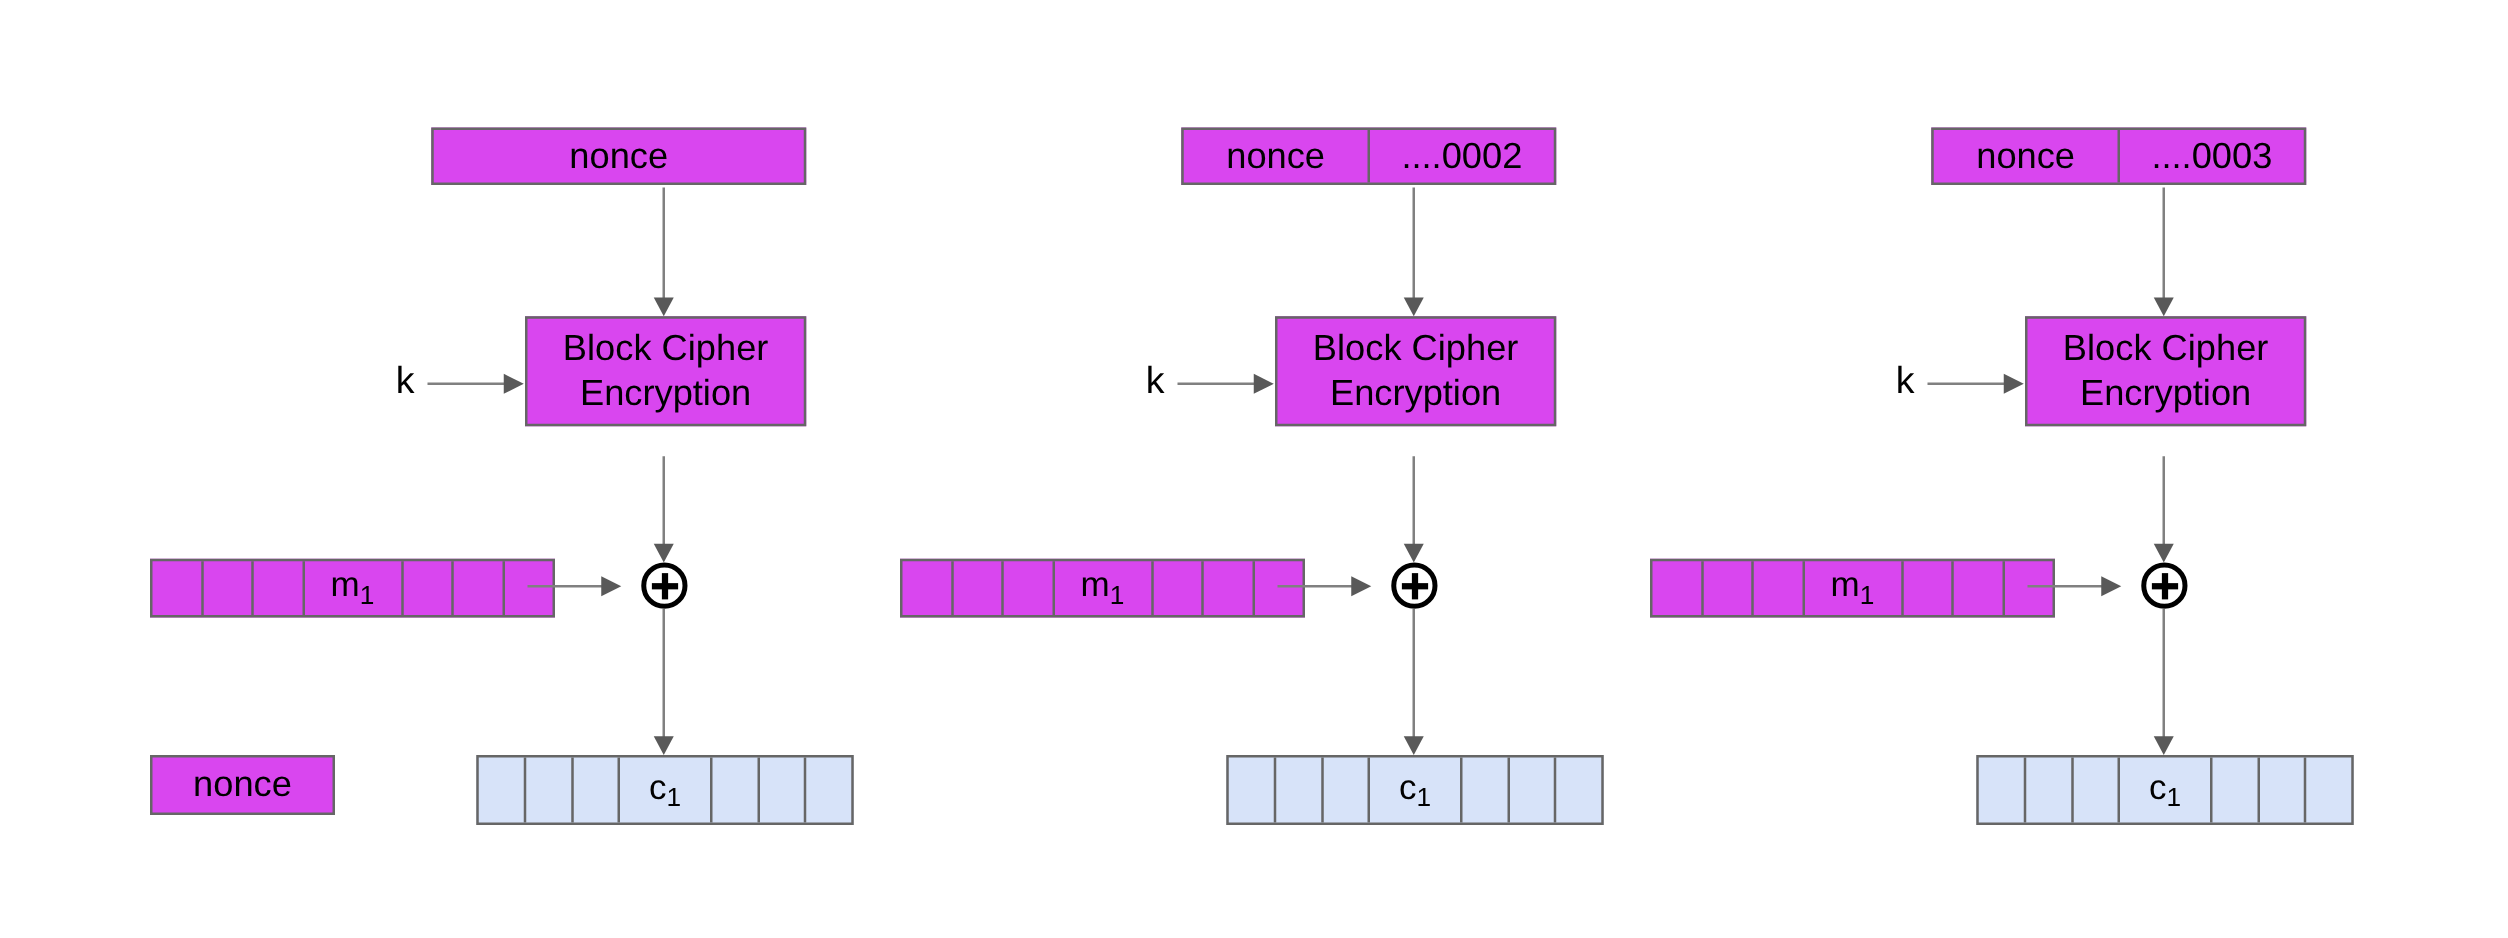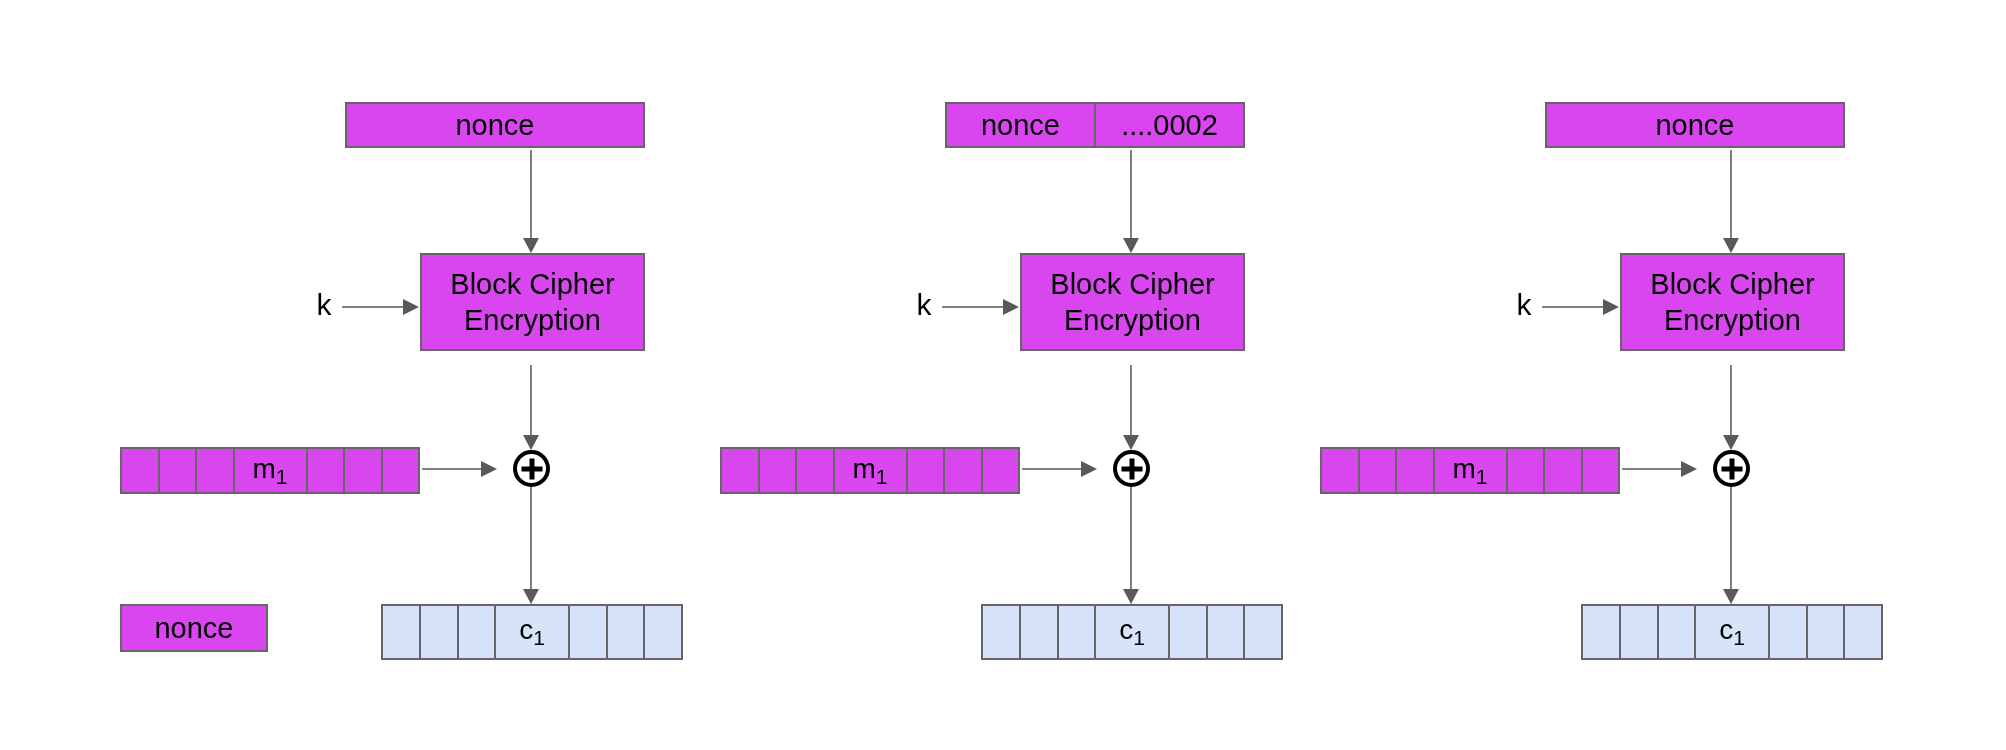--- a/index.html
+++ b/index.html
@@ -46,21 +46,21 @@
     justify-content: center;
     font-size: 29px;
   }
   .counter-box .cell + .cell {
     border-left: 2px solid #666666;
   }
 
   
   .block-box {
     left: 300px; top: 253px;
-    width: 225px; height: 98px;
+    width: 225px; height: 88px;
     display: flex;
     align-items: center;
     justify-content: center;
     text-align: center;
     font-size: 29px;
     line-height: 36px;
     padding: 0 8px;
   }
 
   
@@ -149,21 +149,21 @@
   }
   .seg-box .seg.wide {
     flex: 2 1 0;
     display: flex;
     align-items: center;
     justify-content: center;
     font-size: 28px;
   }
   .m-box {
     left: 0px; top: 447px;
-    width: 300px; height: 47px;
+    width: 324px; height: 47px;
   }
   .c-box {
     left: 261px; top: 604px;
     width: 302px; height: 56px;
     background: #d7e3f9;
   }
 
   .sub {
     font-size: 21px;
     vertical-align: -6px;
@@ -279,20 +279,21 @@
         </div>
       <div class="seg"></div>
       <div class="seg"></div>
       <div class="seg"></div>
     </div>
   </div>
 
   <div class="column col-2">
     <div class="box counter-box">
       <div class="cell">nonce</div>
+      <div class="cell">....0003</div>
     </div>
     <div class="vline v1"></div>
     <div class="ahead down a1"></div>
 
     <div class="k-label">k</div>
     <div class="hline kline"></div>
     <div class="ahead right khead"></div>
 
     <div class="box block-box">Block Cipher Encryption</div>
 

